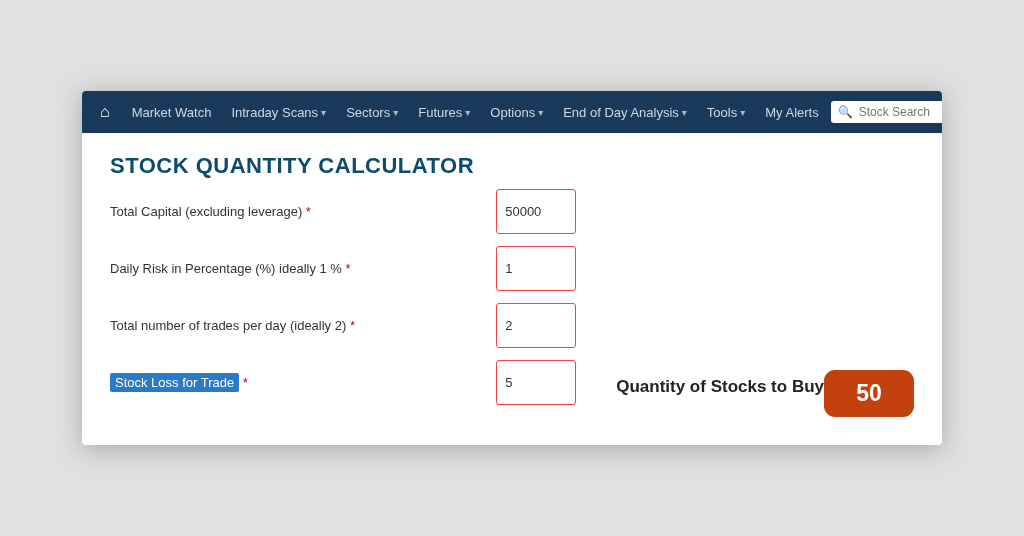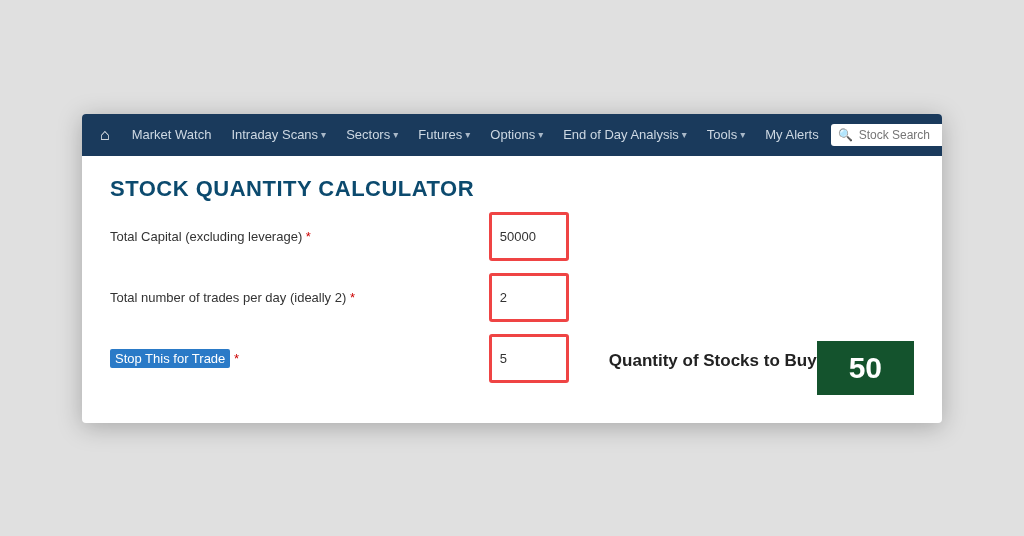--- a/index.html
+++ b/index.html
@@ -124,21 +124,21 @@
       flex: 1;
       min-width: 220px;
     }
 
     .form-label .required {
       color: #cc0000;
     }
 
     .form-input {
       width: 80px;
-      border: 3px solid #ef4444;
+      border: 1px solid #ef4444;
       border-radius: 3px;
       padding: 14px 8px;
       font-size: 13px;
       color: #333;
       outline: none;
     }
 
     .label-highlighted {
       background: #2a7ac7;
       color: #fff;
@@ -156,26 +156,26 @@
 
     .result-title {
       font-size: 17px;
       font-weight: bold;
       color: #222;
       margin-bottom: 14px;
       text-align: center;
     }
 
     .result-value {
-      background: #14532d;
+      background: #c2410c;
       color: #fff;
-      font-size: 30px;
+      font-size: 23px;
       font-weight: bold;
       padding: 10px 32px;
-      border-radius: 0;
+      border-radius: 11px;
       min-width: 90px;
       text-align: center;
     }
   </style>
 </head>
 <body>
 
 <div class="window">
 
   <nav class="navbar">
@@ -204,25 +204,29 @@
     <div class="calculator-layout">
 
       <div class="form-section">
 
         <div id="form-rows-container">
             <div class="form-row">
               <label class="form-label">Total Capital (excluding leverage)<span class="required"> *</span></label>
               <input class="form-input" type="text" value="50000" style="">
             </div>
             <div class="form-row">
+              <label class="form-label">Daily Risk in Percentage (%) ideally 1 %<span class="required"> *</span></label>
+              <input class="form-input" type="text" value="1" style="">
+            </div>
+            <div class="form-row">
               <label class="form-label">Total number of trades per day (ideally 2)<span class="required"> *</span></label>
               <input class="form-input" type="text" value="2" style="">
             </div>
             <div class="form-row">
-              <label class="form-label"><span class="label-highlighted">Stop This for Trade</span><span class="required"> *</span></label>
+              <label class="form-label"><span class="label-highlighted">Stock Loss for Trade</span><span class="required"> *</span></label>
               <input class="form-input" type="text" value="5" style="">
             </div>
           </div>
       </div>
 
       <div class="result-section">
         <div class="result-title">Quantity of Stocks to Buy</div>
         <div class="result-value">50</div>
       </div>
 

